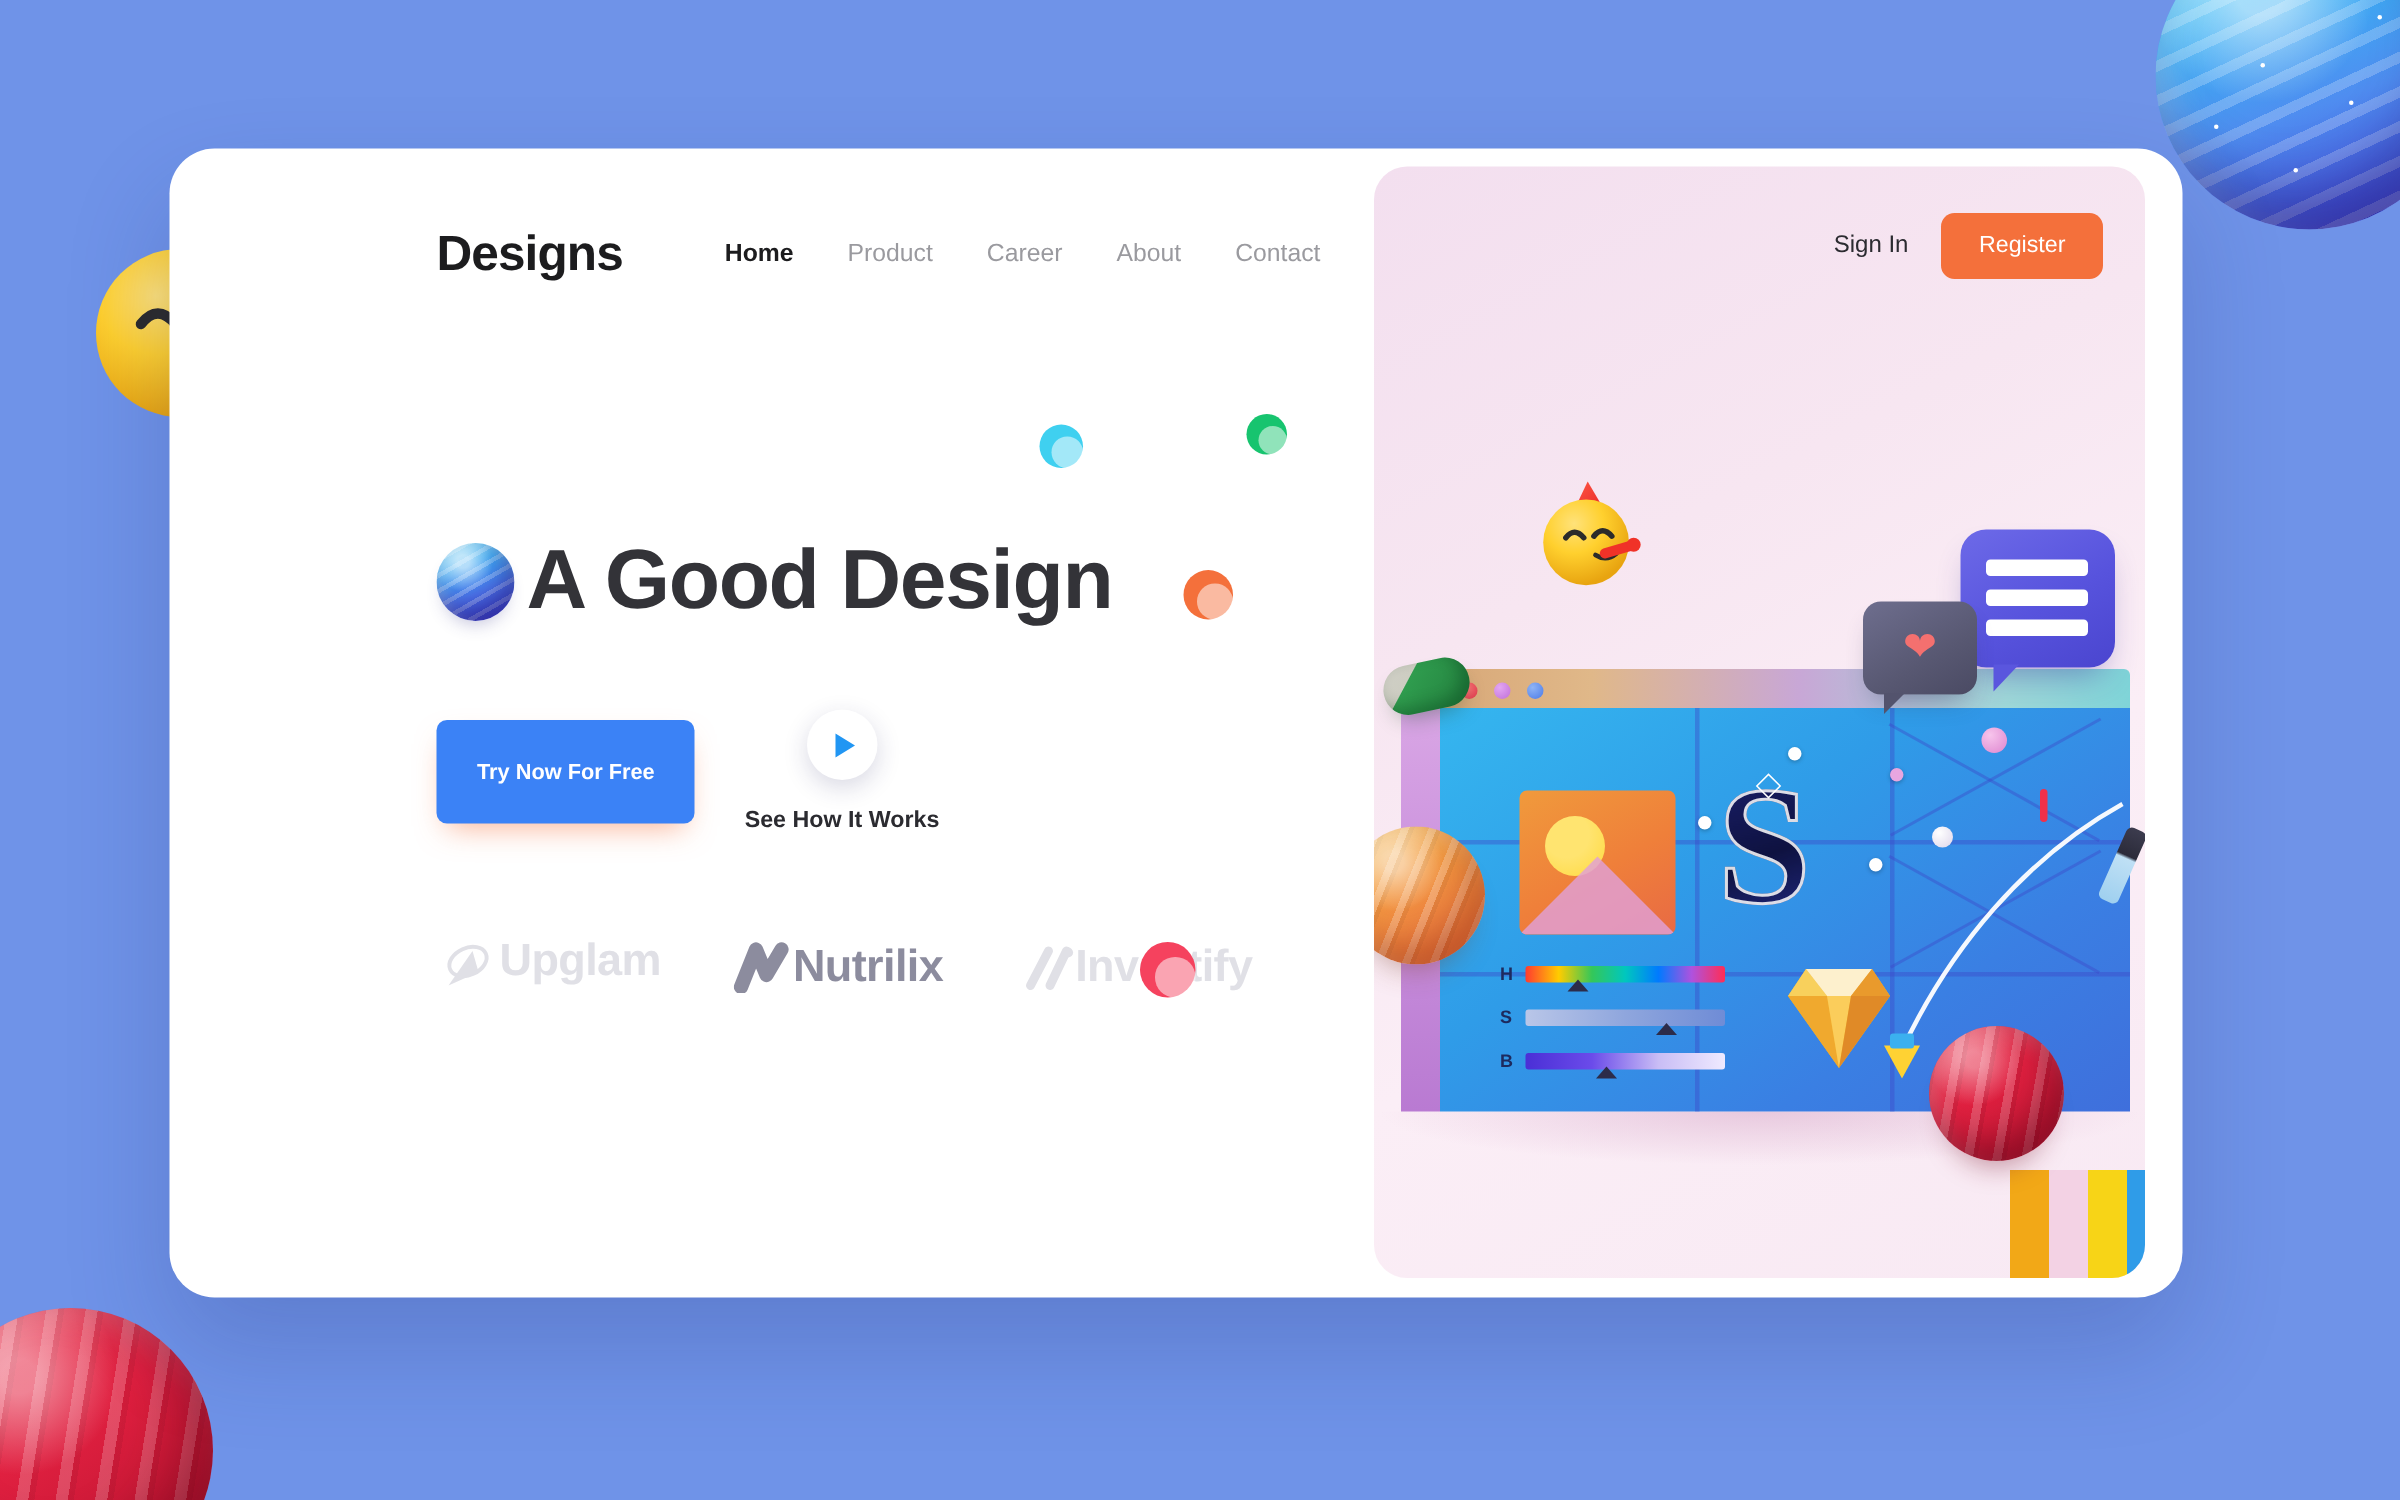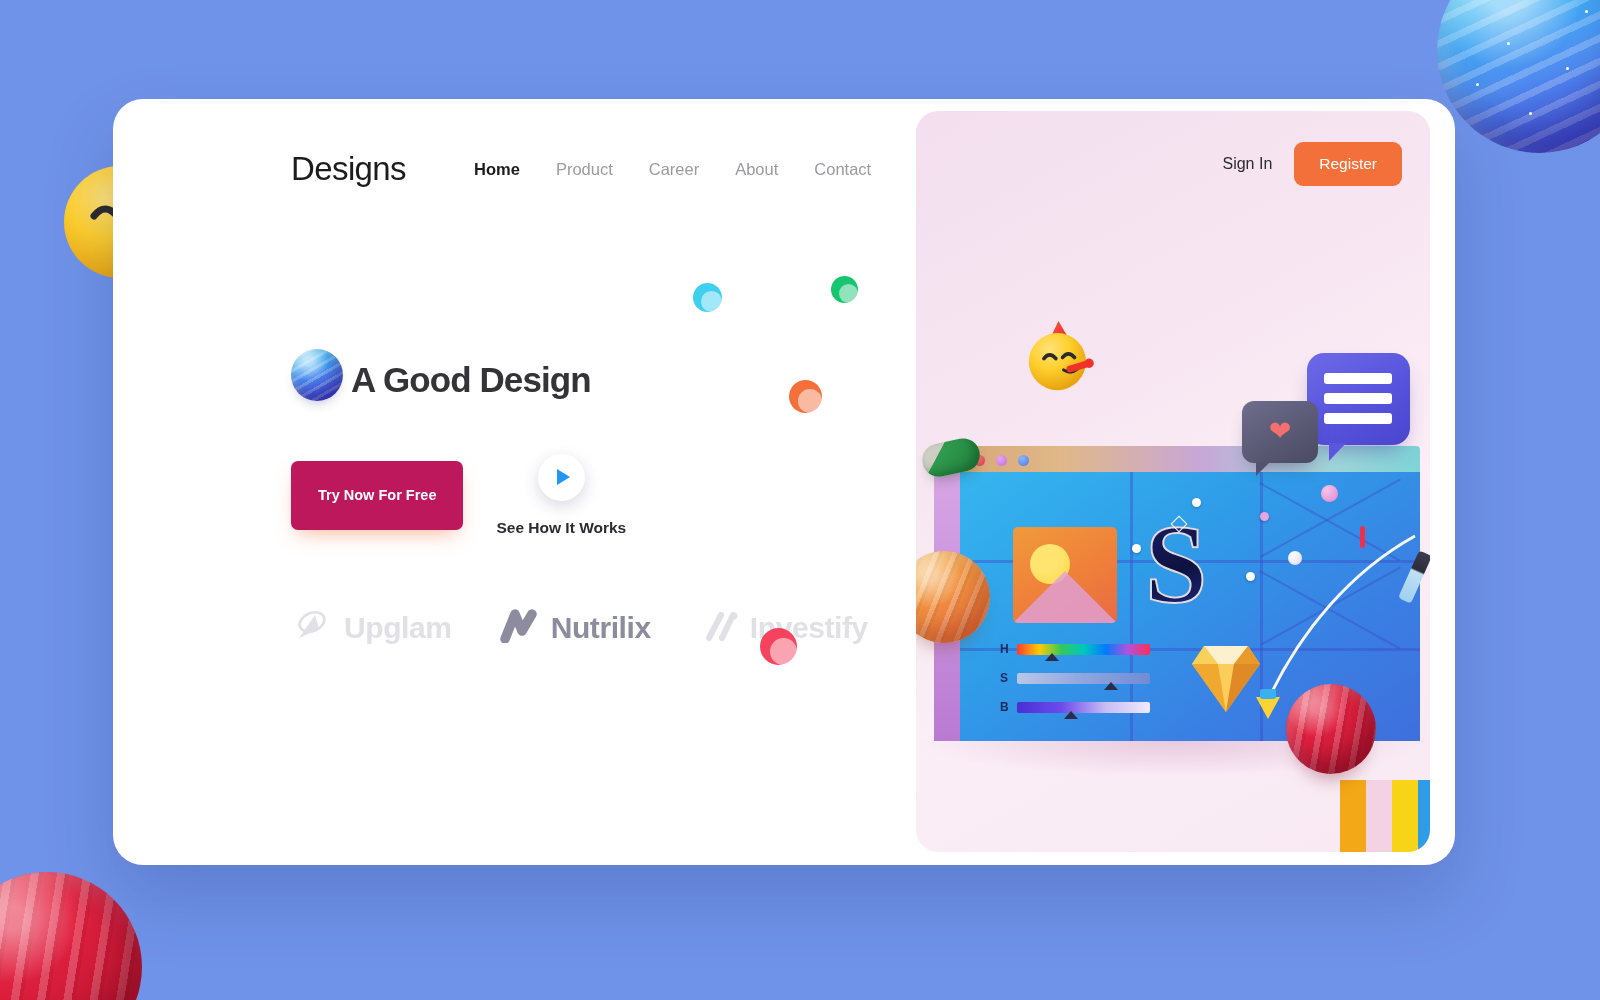--- a/index.html
+++ b/index.html
@@ -77,39 +77,39 @@
     position: relative;
     width: 803px;
     height: 100%;
     padding: 48px 0 0 178px;
   }
 
   
   #navbar { display: flex; align-items: center; height: 44px; }
 
   #brand-logo {
-    font-size: 33px; font-weight: 400; letter-spacing: -0.6px;
+    font-size: 33px; font-weight: 700; letter-spacing: -0.6px;
     color: #1c1c1e;
   }
 
   #nav-links {
     display: flex; align-items: center; gap: 36px;
     margin-left: 68px;
   }
   .nav-link {
     font-size: 16.5px; color: #9a9a9f; cursor: pointer;
     white-space: nowrap;
   }
   .nav-link.active { color: #1c1c1e; font-weight: 700; }
 
   
   #hero-text { margin-top: 158px; }
 
   #headline {
-    font-size: 35px; line-height: 1.33; font-weight: 700;
+    font-size: 56px; line-height: 1.33; font-weight: 700;
     letter-spacing: -0.9px; color: #333338;
     max-width: 560px;
   }
   #headline-emoji {
     display: inline-block; vertical-align: -9px;
     width: 52px; height: 52px; margin-right: 8px;
     border-radius: 50%;
     background:
       radial-gradient(circle at 34% 24%, rgba(255,255,255,.62) 0 8%, rgba(255,255,255,0) 38%),
       repeating-linear-gradient(150deg,
@@ -124,21 +124,21 @@
   #subcopy {
     margin-top: 36px;
     font-size: 15.5px; line-height: 2.0; color: #86868c;
     max-width: 470px;
   }
 
   
   #cta-row { display: flex; align-items: center; margin-top: 50px; }
 
   #cta-primary {
-    background: #be185d;
+    background: #3b82f6;
     color: #ffffff;
     font-size: 14.5px; font-weight: 700;
     border: none; border-radius: 7px;
     padding: 0 27px; height: 69px;
     cursor: pointer;
     box-shadow: 0 9px 20px -7px rgba(244,112,59,.55);
   }
 
   #cta-secondary {
     display: flex; align-items: center; gap: 18px;
@@ -154,21 +154,21 @@
   #cta-secondary-label {
     font-size: 15.5px; font-weight: 700; color: #2b2b30;
     white-space: nowrap;
   }
 
   
   #logos-row {
     display: flex; align-items: center; gap: 48px;
     margin-top: 68px;
   }
-  .logo-item { display: flex; align-items: center; gap: 11px; }
+  .logo-item { display: flex; }
   .logo-name { font-size: 30px; font-weight: 700; letter-spacing: -0.4px; }
   .logo-faded .logo-name { color: #e0e0e6; }
   .logo-dark  .logo-name { color: #8c8c9e; }
 
   
   .dot { position: absolute; border-radius: 50%; }
   .dot::after {
     content: ""; position: absolute;
     right: 0; bottom: 0;
     width: 72%; height: 72%;

